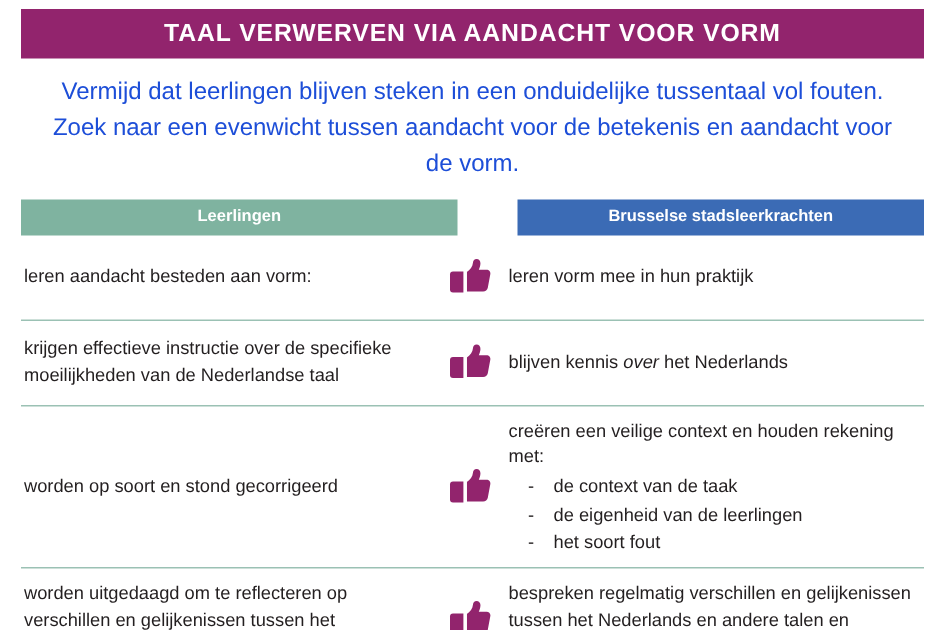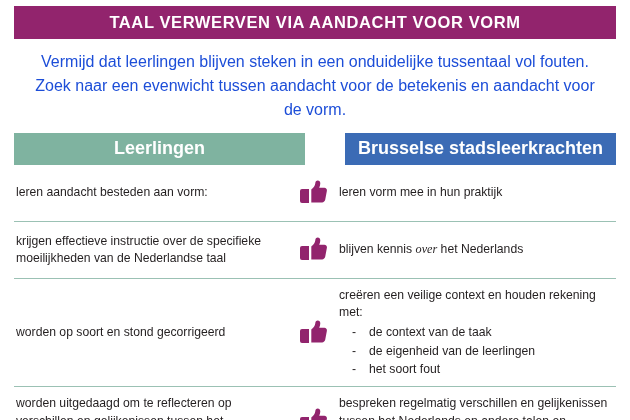--- a/index.html
+++ b/index.html
@@ -45,21 +45,21 @@
   }
 
   
   .col-head-row {
     display: flex;
     align-items: stretch;
     margin-top: 2px;
   }
   .col-head {
     color: #ffffff;
-    font-size: 18px;
+    font-size: 11px;
     font-weight: bold;
     text-align: center;
     padding: 5px 4px 6px 4px;
     line-height: 1.15;
   }
   .col-head.left {
     background: #7fb3a0;
     width: 283px;
   }
   .col-head.gap {
@@ -122,21 +122,20 @@
     line-height: 1.5;
   }
   .bullets li:before {
     content: "-";
     position: absolute;
     left: 13px;
     top: 0;
   }
   .italic {
     font-style: italic;
-    font-family: Liberation Serif, serif;
   }
 
   
   .thumb {
     display: block;
   }
 </style>
 </head>
 <body>
 

